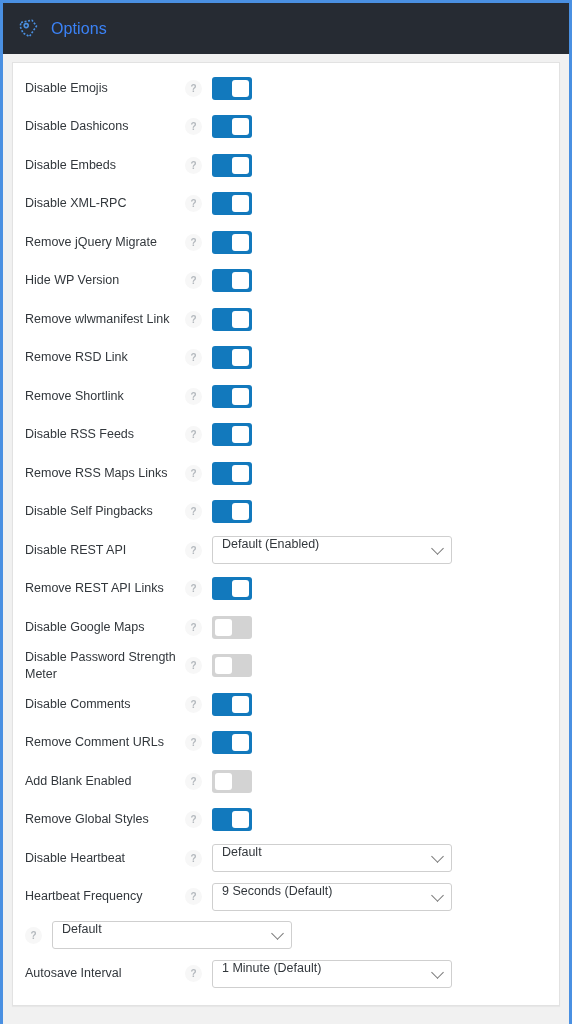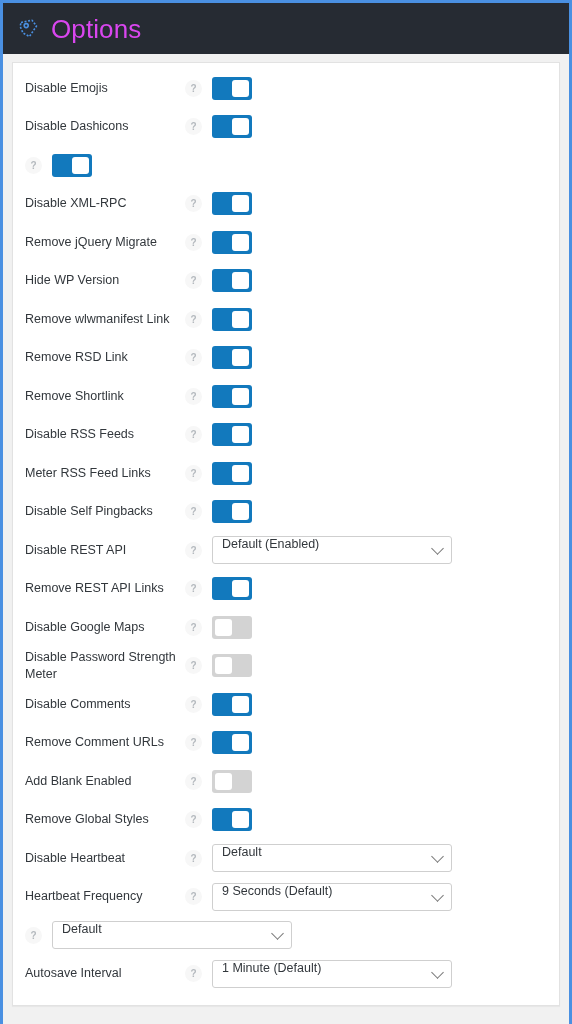--- a/index.html
+++ b/index.html
@@ -43,22 +43,22 @@
     gap: 10px;
     margin-left: 3px;
   }
   .brand-icon {
     width: 24px;
     height: 24px;
     display: block;
     flex: 0 0 auto;
   }
   .header-title {
-    color: #d946ef;
-    font-size: 26px;
+    color: #3b82f6;
+    font-size: 16px;
     font-weight: 400;
     letter-spacing: 0.1px;
     line-height: 1;
   }
 
   
   .card-wrap {
     padding: 8px 9px 0 9px;
   }
   .card {
@@ -178,20 +178,21 @@
           </div>
         </div>
         <div class="row">
           <div class="row-label">Disable Dashicons</div>
           <span class="help">?</span>
           <div class="toggle">
             <span class="knob"></span>
           </div>
         </div>
         <div class="row">
+          <div class="row-label">Disable Embeds</div>
           <span class="help">?</span>
           <div class="toggle">
             <span class="knob"></span>
           </div>
         </div>
         <div class="row">
           <div class="row-label">Disable XML-RPC</div>
           <span class="help">?</span>
           <div class="toggle">
             <span class="knob"></span>
@@ -233,21 +234,21 @@
           </div>
         </div>
         <div class="row">
           <div class="row-label">Disable RSS Feeds</div>
           <span class="help">?</span>
           <div class="toggle">
             <span class="knob"></span>
           </div>
         </div>
         <div class="row">
-          <div class="row-label">Meter RSS Feed Links</div>
+          <div class="row-label">Remove RSS Maps Links</div>
           <span class="help">?</span>
           <div class="toggle">
             <span class="knob"></span>
           </div>
         </div>
         <div class="row">
           <div class="row-label">Disable Self Pingbacks</div>
           <span class="help">?</span>
           <div class="toggle">
             <span class="knob"></span>

